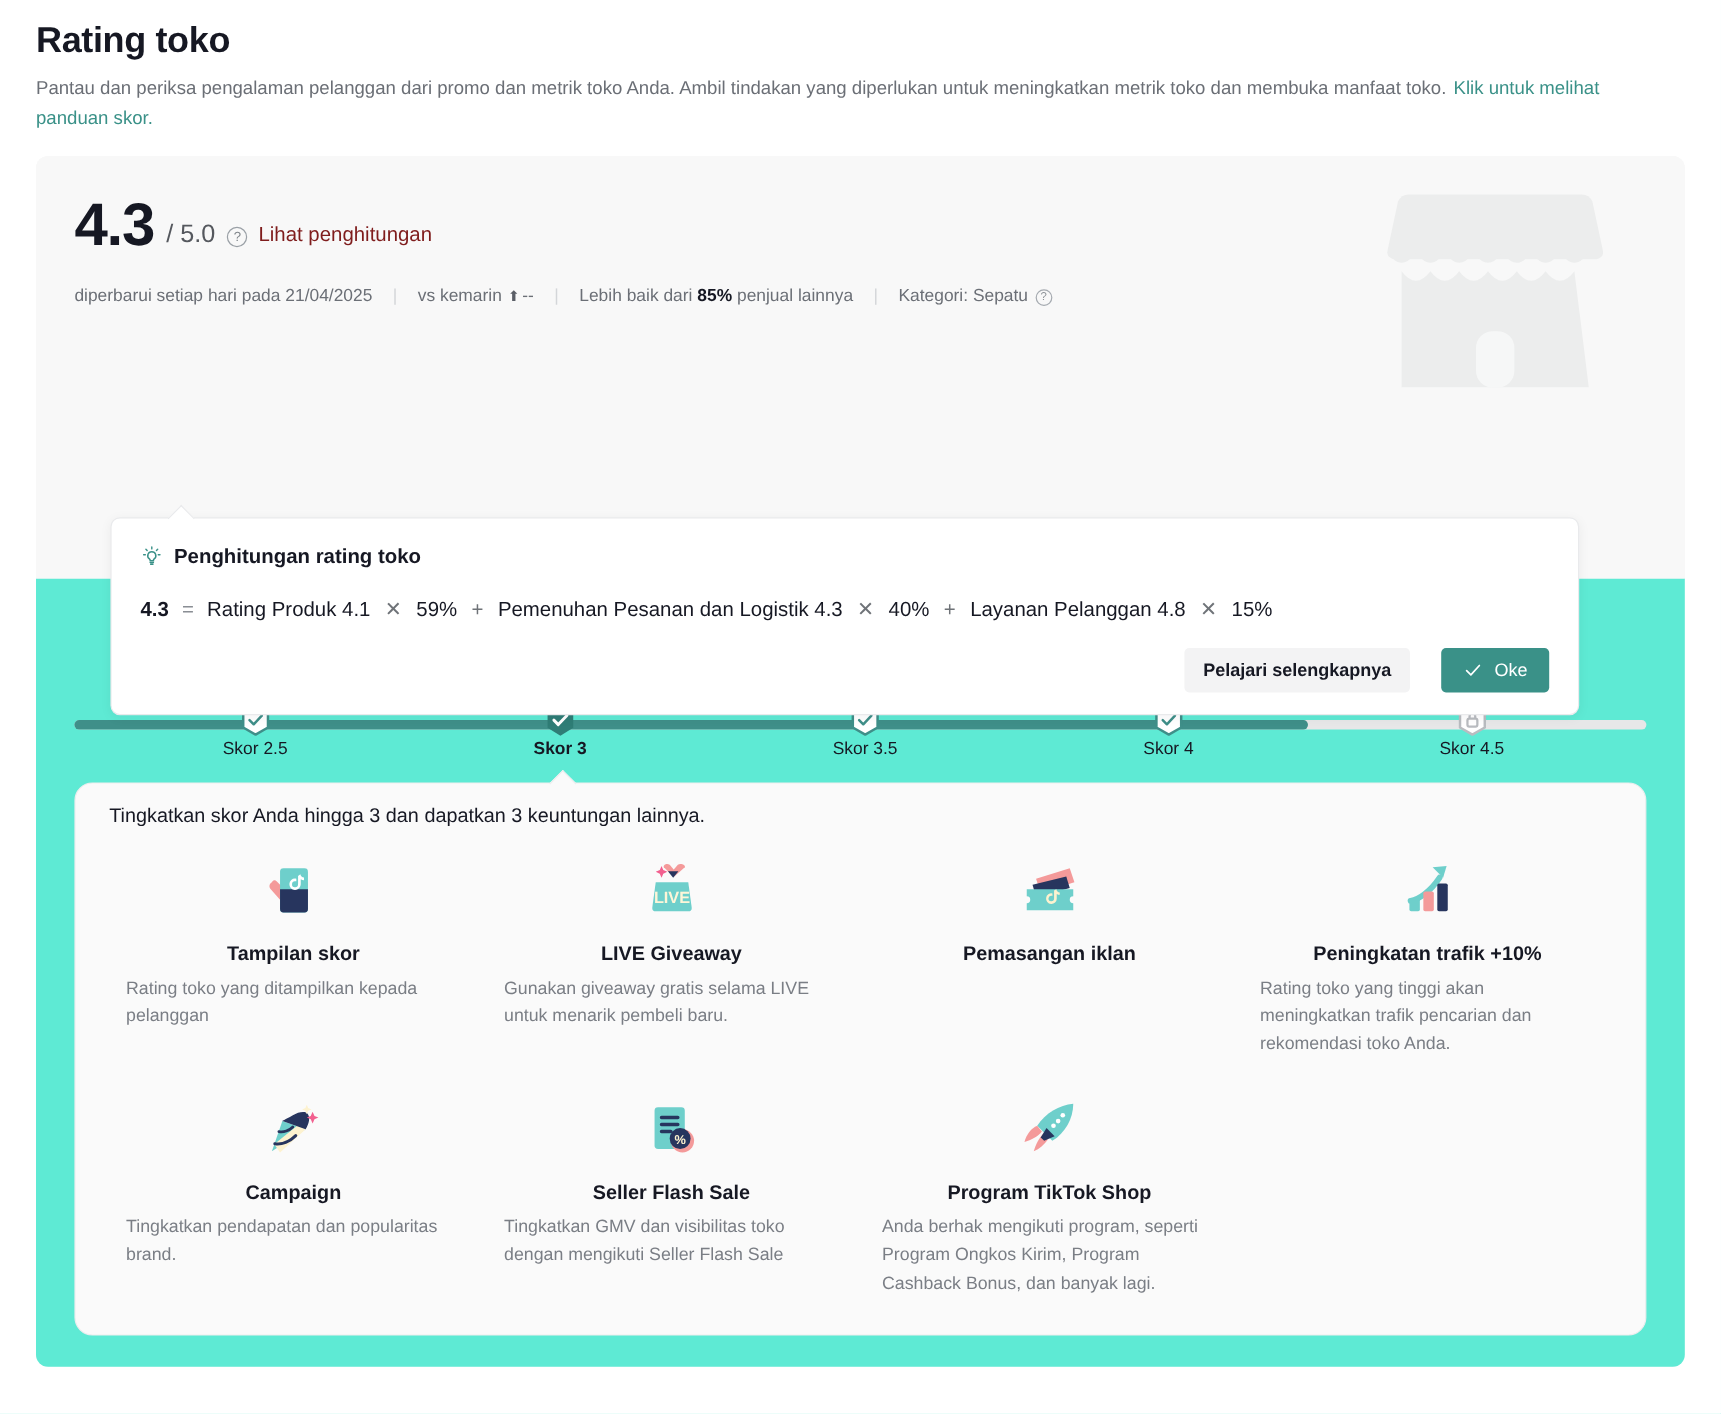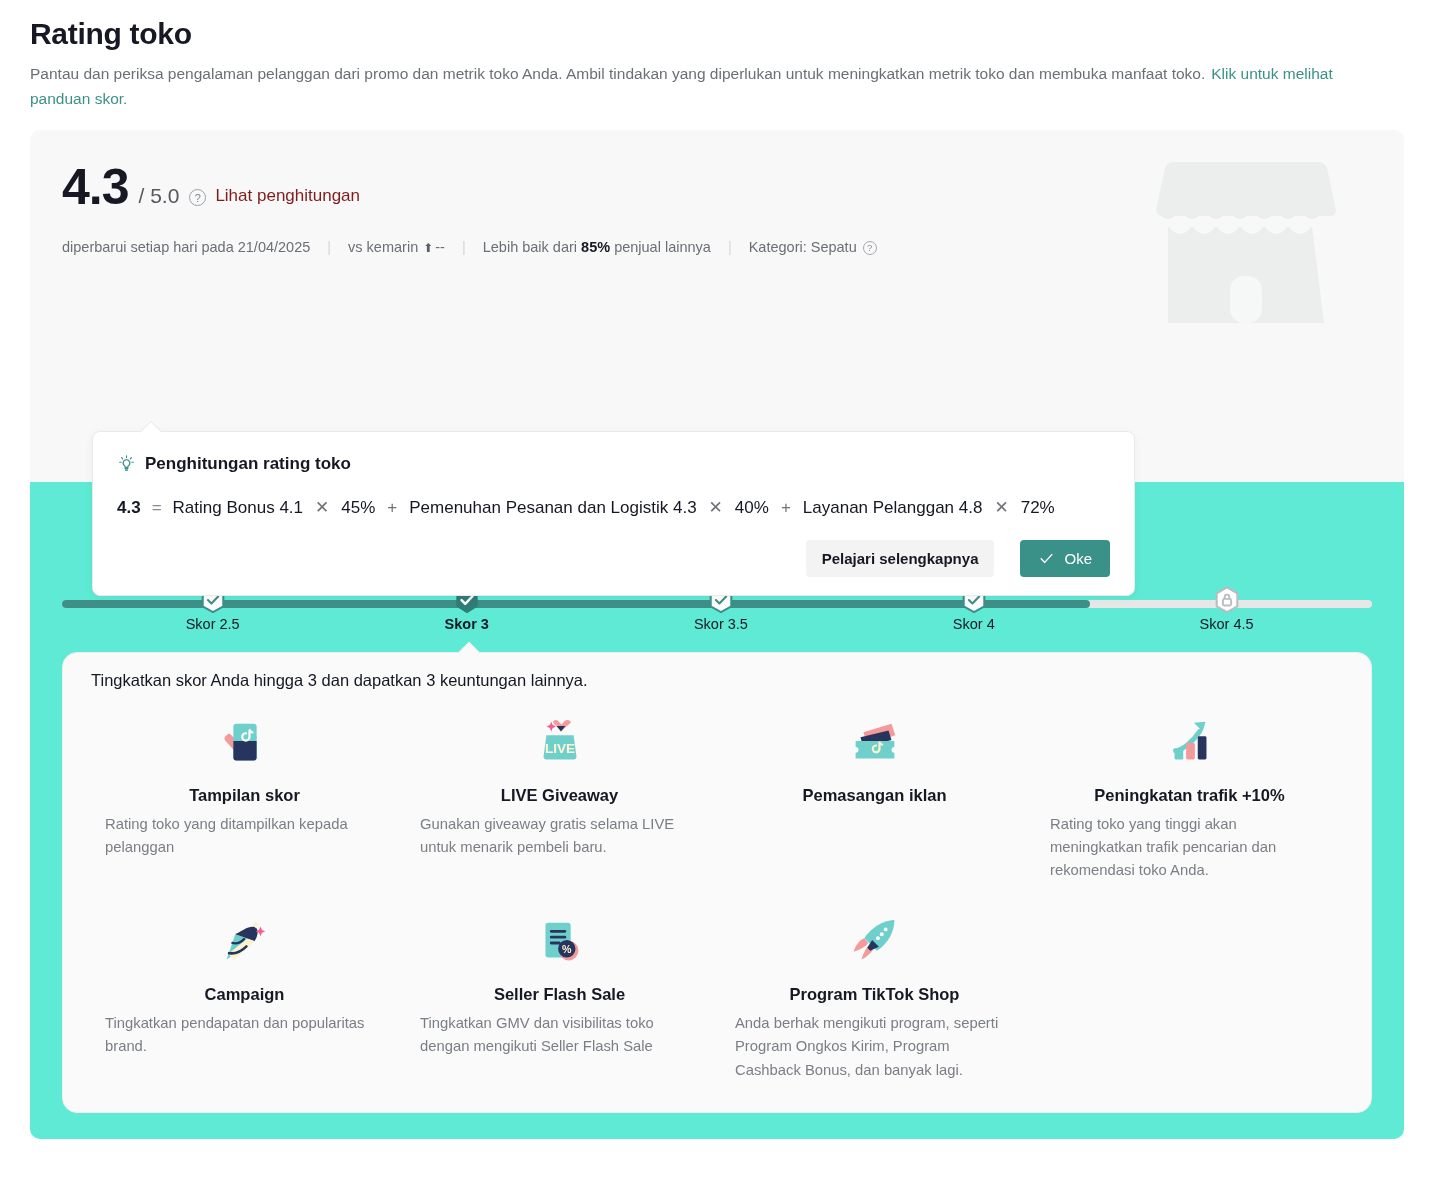--- a/index.html
+++ b/index.html
@@ -74,21 +74,21 @@
   }
 
   
   .store-illus {
     position: absolute; right: 68px; top: 18px;
     width: 180px; height: 175px; pointer-events:none;
   }
 
   
   .calc-pop {
-    position: absolute; left: 62px; top: 301px; width: 1043px;
+    position: absolute; left: 62px; top: 301px; width: 1224px;
     background: #fff; border: 1px solid #e9eaec; border-radius: 8px;
     box-shadow: 0 2px 10px rgba(22,24,35,0.05);
     padding: 22px 24px 18px 24px;
     z-index: 5;
   }
   .calc-pop::before {
     content:""; position:absolute; top:-8px; left: 50px;
     width: 15px; height: 15px; background: #fff;
     border-left: 1px solid #e9eaec; border-top: 1px solid #e9eaec;
     transform: rotate(45deg);
@@ -238,39 +238,39 @@
             <path d="M10.3 18.6h3.4M10.8 20.4h2.4" stroke="#3a9188" stroke-width="1.6" stroke-linecap="round"></path>
             <path d="M12 2.2v2.1M5.8 4.6l1.3 1.4M18.2 4.6l-1.3 1.4M3.4 10.4h1.8M20.6 10.4h-1.8" stroke="#3a9188" stroke-width="1.5" stroke-linecap="round"></path>
           </svg>
           <span class="calc-title">Penghitungan rating toko</span>
         </div>
 
         <div class="calc-formula">
           <span class="f-bold">4.3</span>
           <span class="op op-eq">=</span>
 
-          <span>Rating Bonus</span>
+          <span>Rating Produk</span>
           <span>&nbsp;</span>
           <span>4.1</span>
           <span class="op">✕</span>
-          <span>45%</span>
+          <span>59%</span>
           <span class="op">+</span>
 
           <span>Pemenuhan Pesanan dan Logistik</span>
           <span>&nbsp;</span>
           <span>4.3</span>
           <span class="op">✕</span>
           <span>40%</span>
           <span class="op">+</span>
 
           <span>Layanan Pelanggan</span>
           <span>&nbsp;</span>
           <span>4.8</span>
           <span class="op">✕</span>
-          <span>72%</span>
+          <span>15%</span>
         </div>
 
         <div class="calc-actions">
           <button class="btn-secondary">Pelajari selengkapnya</button>
           <button class="btn-primary">
             <svg width="17" height="17" viewBox="0 0 24 24">
               <path d="M4.5 12.5l5 5 10-11" fill="none" stroke="#fff" stroke-width="2" stroke-linecap="round" stroke-linejoin="round"></path>
             </svg>
             <span>Oke</span>
           </button>

